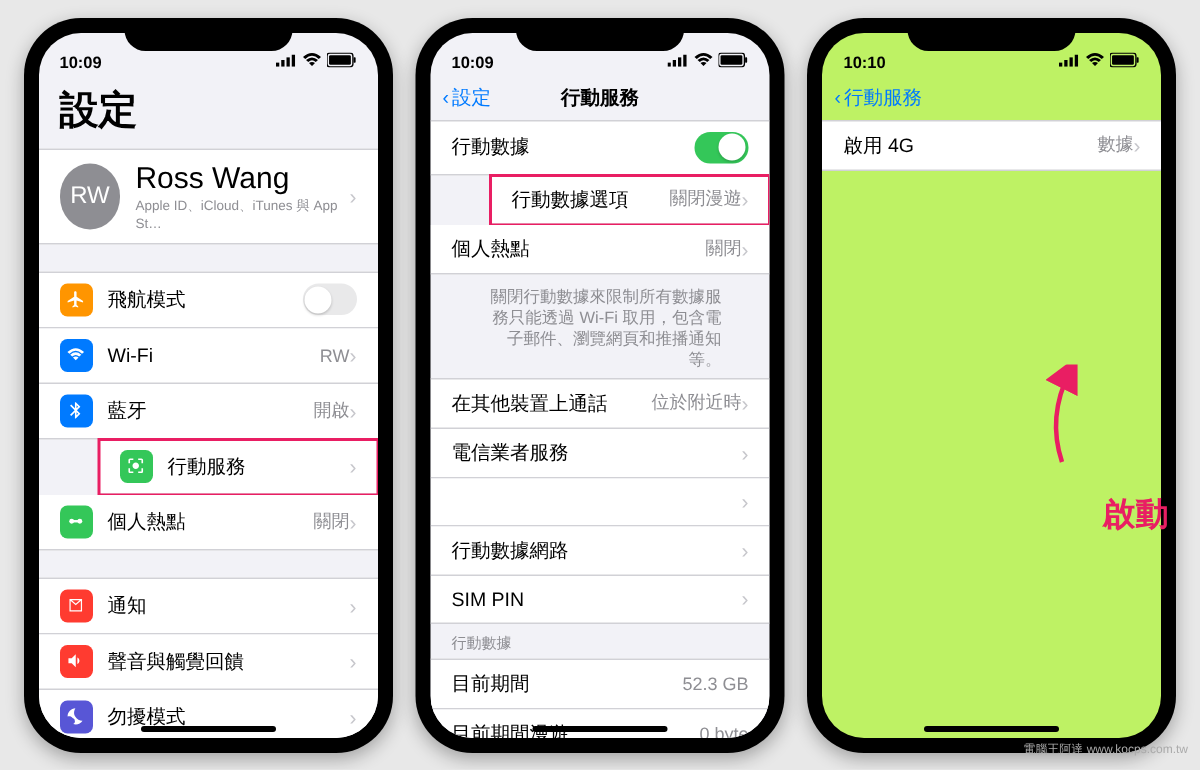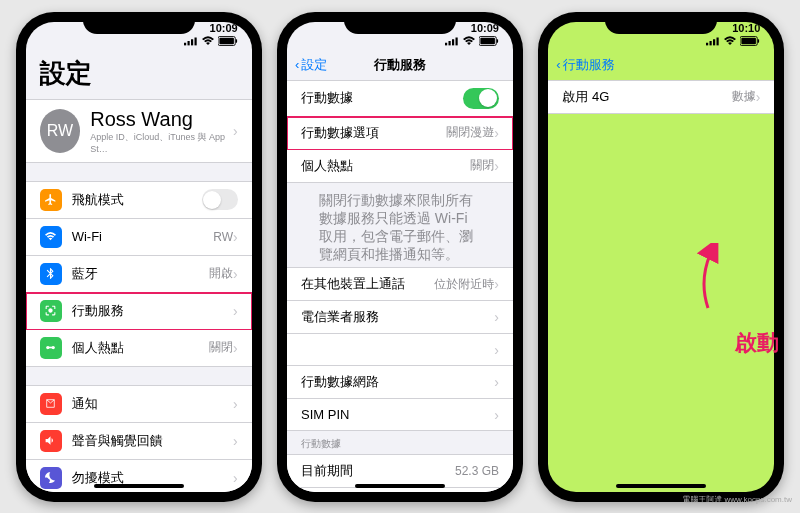--- a/index.html
+++ b/index.html
@@ -1,20 +1,20 @@
 <!DOCTYPE html>
 <html><head>
 <meta charset="utf-8">
 <style>
 * { margin: 0; padding: 0; box-sizing: border-box; font-family: -apple-system, "Helvetica Neue", Arial, sans-serif; }
 body { background: #e8e8e8; width: 800px; height: 513px; position: relative; display: flex; justify-content: space-around; align-items: center; padding: 12px 8px; }
 .phone { width: 246px; height: 490px; background: #000; border-radius: 38px; padding: 10px; position: relative; box-shadow: 0 4px 12px rgba(0,0,0,0.3); }
 .screen { width: 100%; height: 100%; background: #f2f2f7; border-radius: 28px; overflow: hidden; position: relative; }
 .notch { position: absolute; top: 0; left: 50%; transform: translateX(-50%); width: 112px; height: 22px; background: #000; border-radius: 0 0 14px 14px; z-index: 10; }
-.status-bar { height: 28px; display: flex; justify-content: space-between; align-items: flex-end; padding: 0 14px 2px; font-size: 11px; font-weight: 600; flex-direction: column; }
+.status-bar { height: 28px; display: flex; justify-content: space-between; align-items: flex-end; padding: 0 14px 2px; font-size: 11px; font-weight: 600; }
 .status-right { display: flex; gap: 3px; align-items: center; }
 .signal, .wifi, .battery { display: inline-block; }
 .signal svg, .wifi svg { width: 14px; height: 10px; }
 .battery svg { width: 20px; height: 10px; }
 .nav-bar { height: 30px; display: flex; align-items: center; padding: 0 8px; font-size: 13px; position: relative; }
 .nav-back { color: #007aff; display: flex; align-items: center; gap: 2px; }
 .nav-title { position: absolute; left: 50%; transform: translateX(-50%); font-weight: 600; color: #000; }
 .large-title { font-size: 26px; font-weight: 700; padding: 6px 14px 8px; }
 .profile-row { background: #fff; display: flex; align-items: center; padding: 8px 14px; margin-bottom: 18px; border-top: 0.5px solid #d1d1d6; border-bottom: 0.5px solid #d1d1d6; }
 .avatar { width: 44px; height: 44px; border-radius: 50%; background: #8e8e93; color: #fff; display: flex; align-items: center; justify-content: center; font-size: 16px; margin-right: 10px; }
@@ -26,23 +26,23 @@
 .row:first-child { border-top: 0.5px solid #d1d1d6; }
 .row-icon { width: 22px; height: 22px; border-radius: 5px; margin-right: 10px; display: flex; align-items: center; justify-content: center; color: #fff; flex-shrink: 0; }
 .row-label { flex: 1; }
 .row-value { color: #8e8e93; font-size: 12px; }
 .toggle { width: 36px; height: 21px; border-radius: 11px; position: relative; }
 .toggle.on { background: #34c759; }
 .toggle.off { background: #e9e9ea; }
 .toggle::after { content: ''; position: absolute; width: 18px; height: 18px; border-radius: 50%; background: #fff; top: 1.5px; box-shadow: 0 1px 2px rgba(0,0,0,0.2); }
 .toggle.on::after { right: 1.5px; }
 .toggle.off::after { left: 1.5px; }
-.section-footer { font-size: 14px; color: #8e8e93; padding: 4px 32px; line-height: 1.3; }
+.section-footer { font-size: 11px; color: #8e8e93; padding: 4px 32px; line-height: 1.3; text-align: right; }
 .section-header { font-size: 10px; color: #8e8e93; padding: 6px 14px 3px; }
-.highlight { outline: 2.5px solid #e91e63; outline-offset: -1px; }
+.highlight { outline: 2.5px solid #e91e63; outline-offset: -1px; margin-left: 40px; }
 .home-ind { position: absolute; bottom: 4px; left: 50%; transform: translateX(-50%); width: 90px; height: 4px; background: #000; border-radius: 2px; }
 .callout { position: absolute; right: 21px; bottom: 155px; color: #e91e63; font-size: 22px; font-weight: 700; text-align: center; }
 .arrow { position: absolute; right: 72px; bottom: 200px; }
 .watermark { position: absolute; right: 8px; bottom: 8px; font-size: 8px; color: #aaa; }
 .ic-orange { background: #ff9500; } .ic-blue { background: #007aff; } .ic-green { background: #34c759; }
 .ic-red { background: #ff3b30; } .ic-purple { background: #5856d6; }
 .content { height: calc(100% - 28px); overflow: hidden; }
 </style>
 </head>
 <body>

